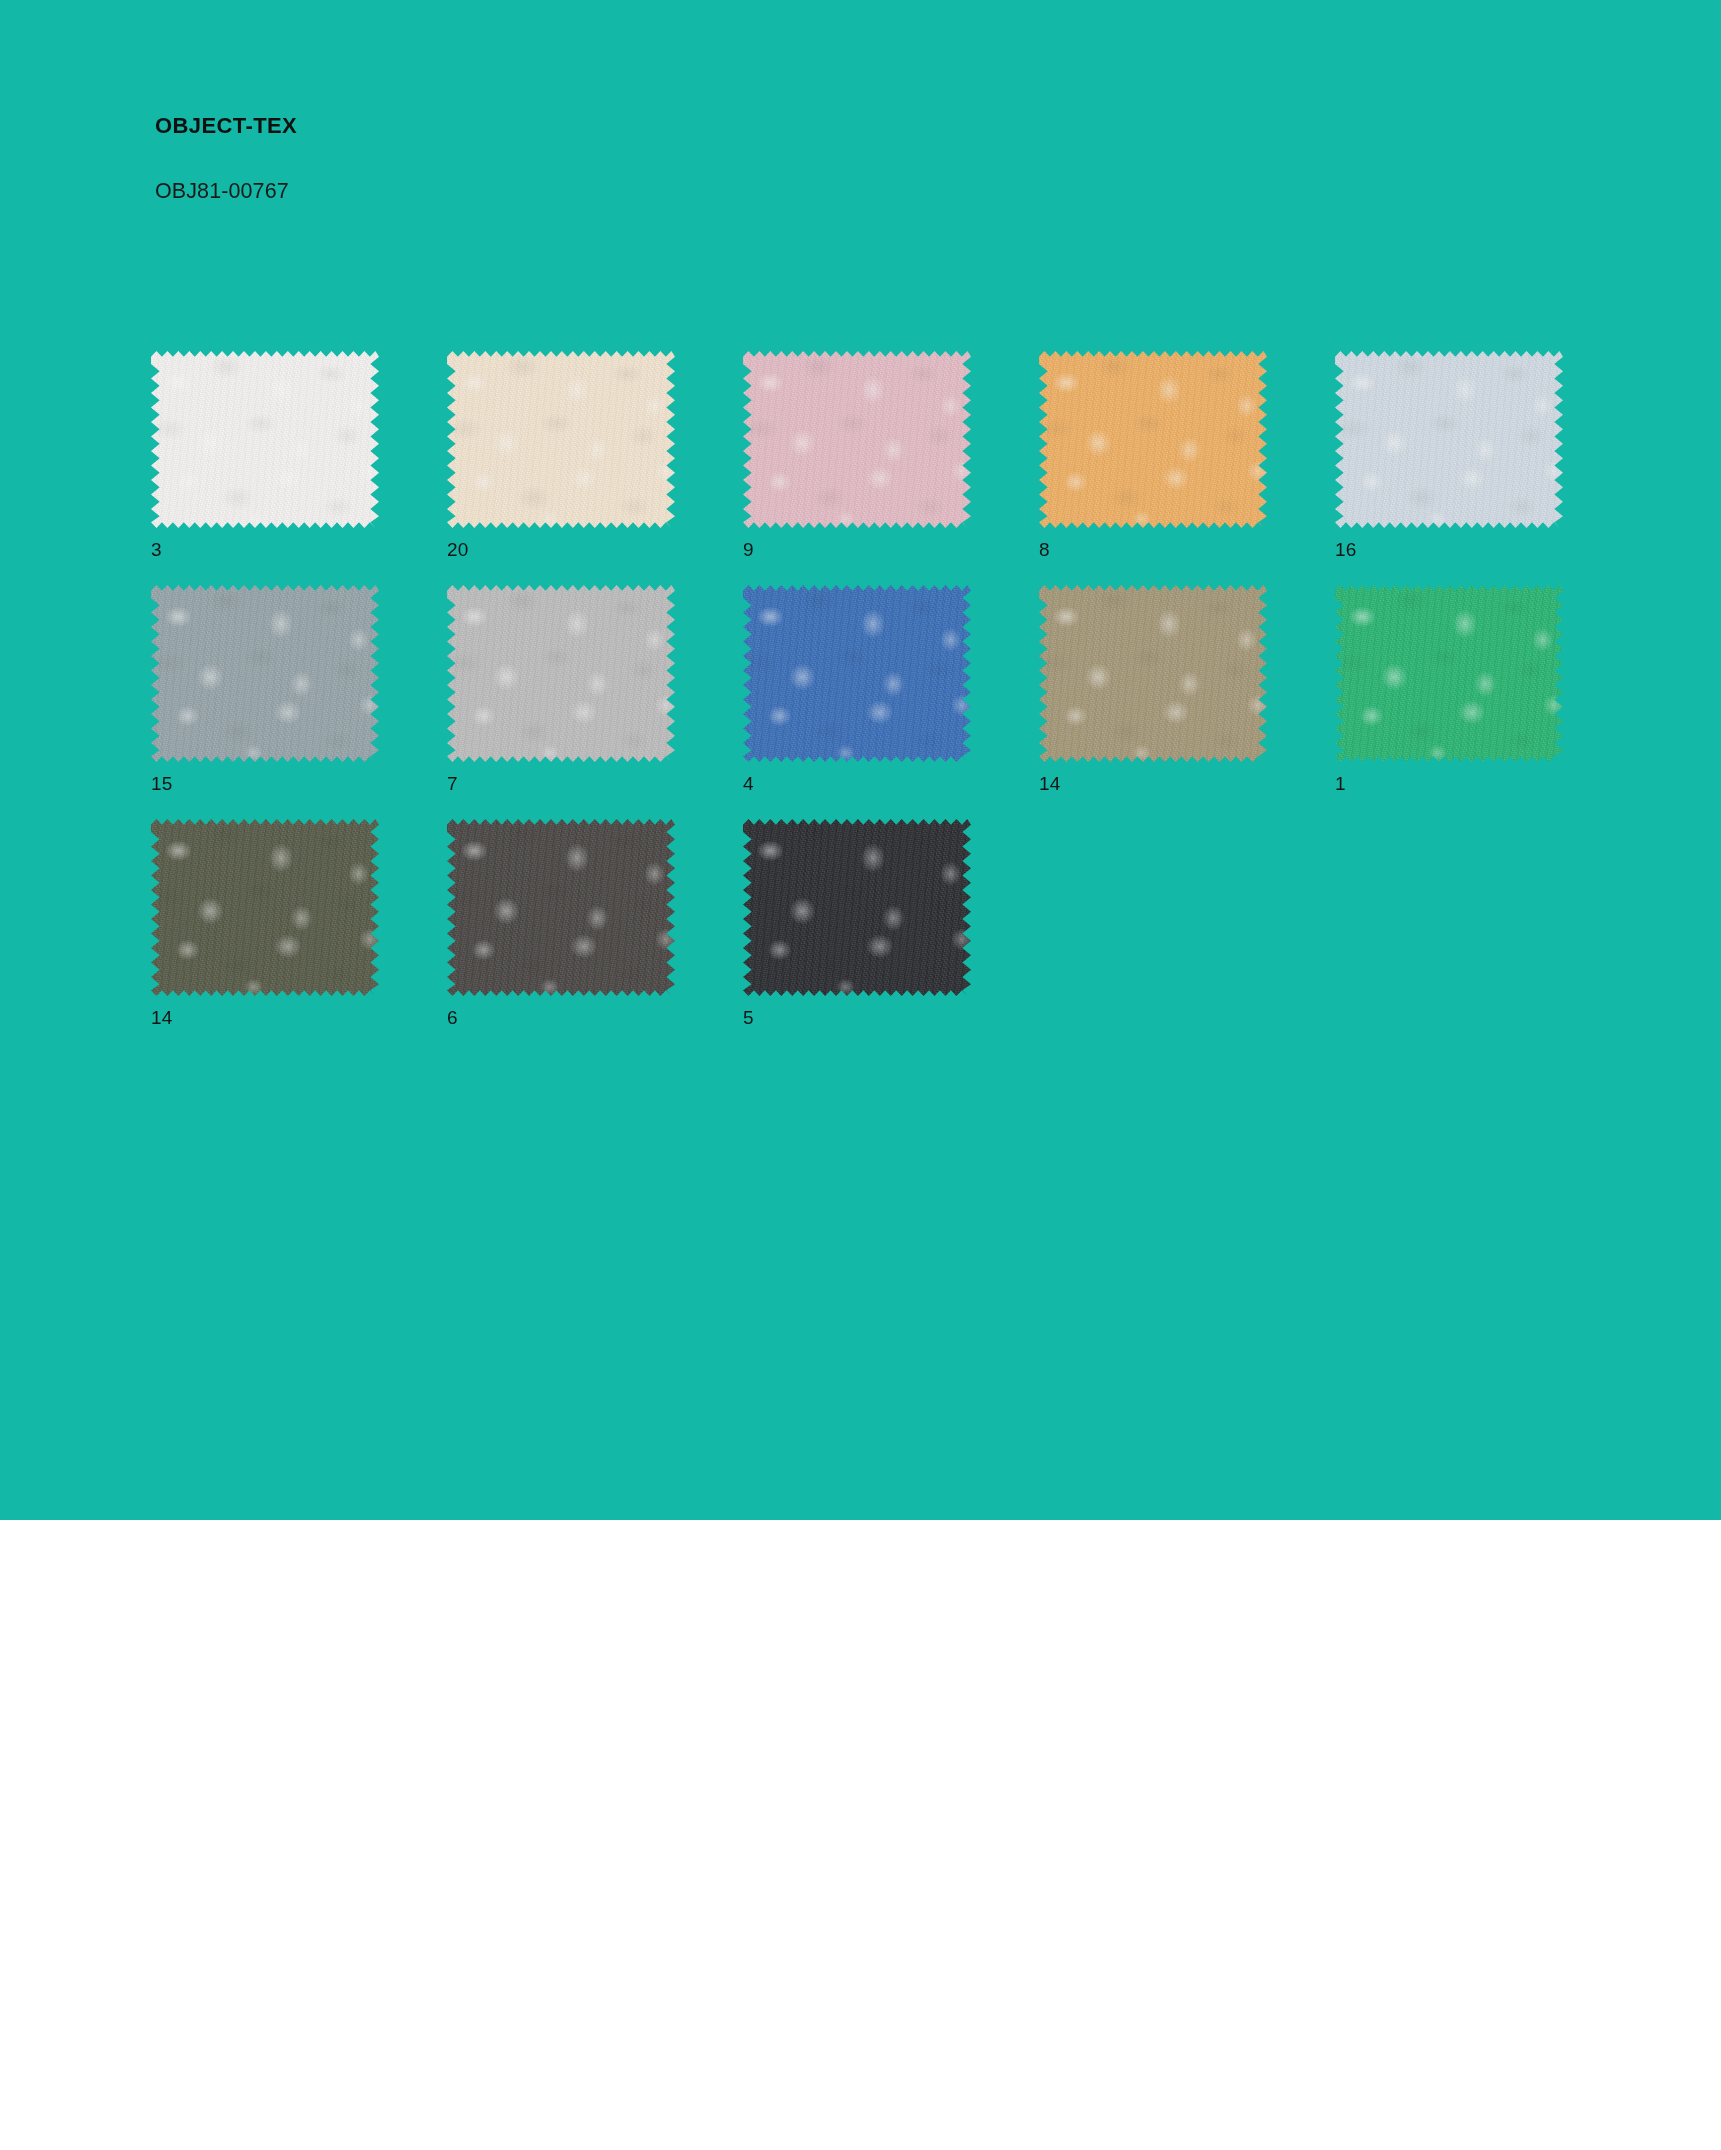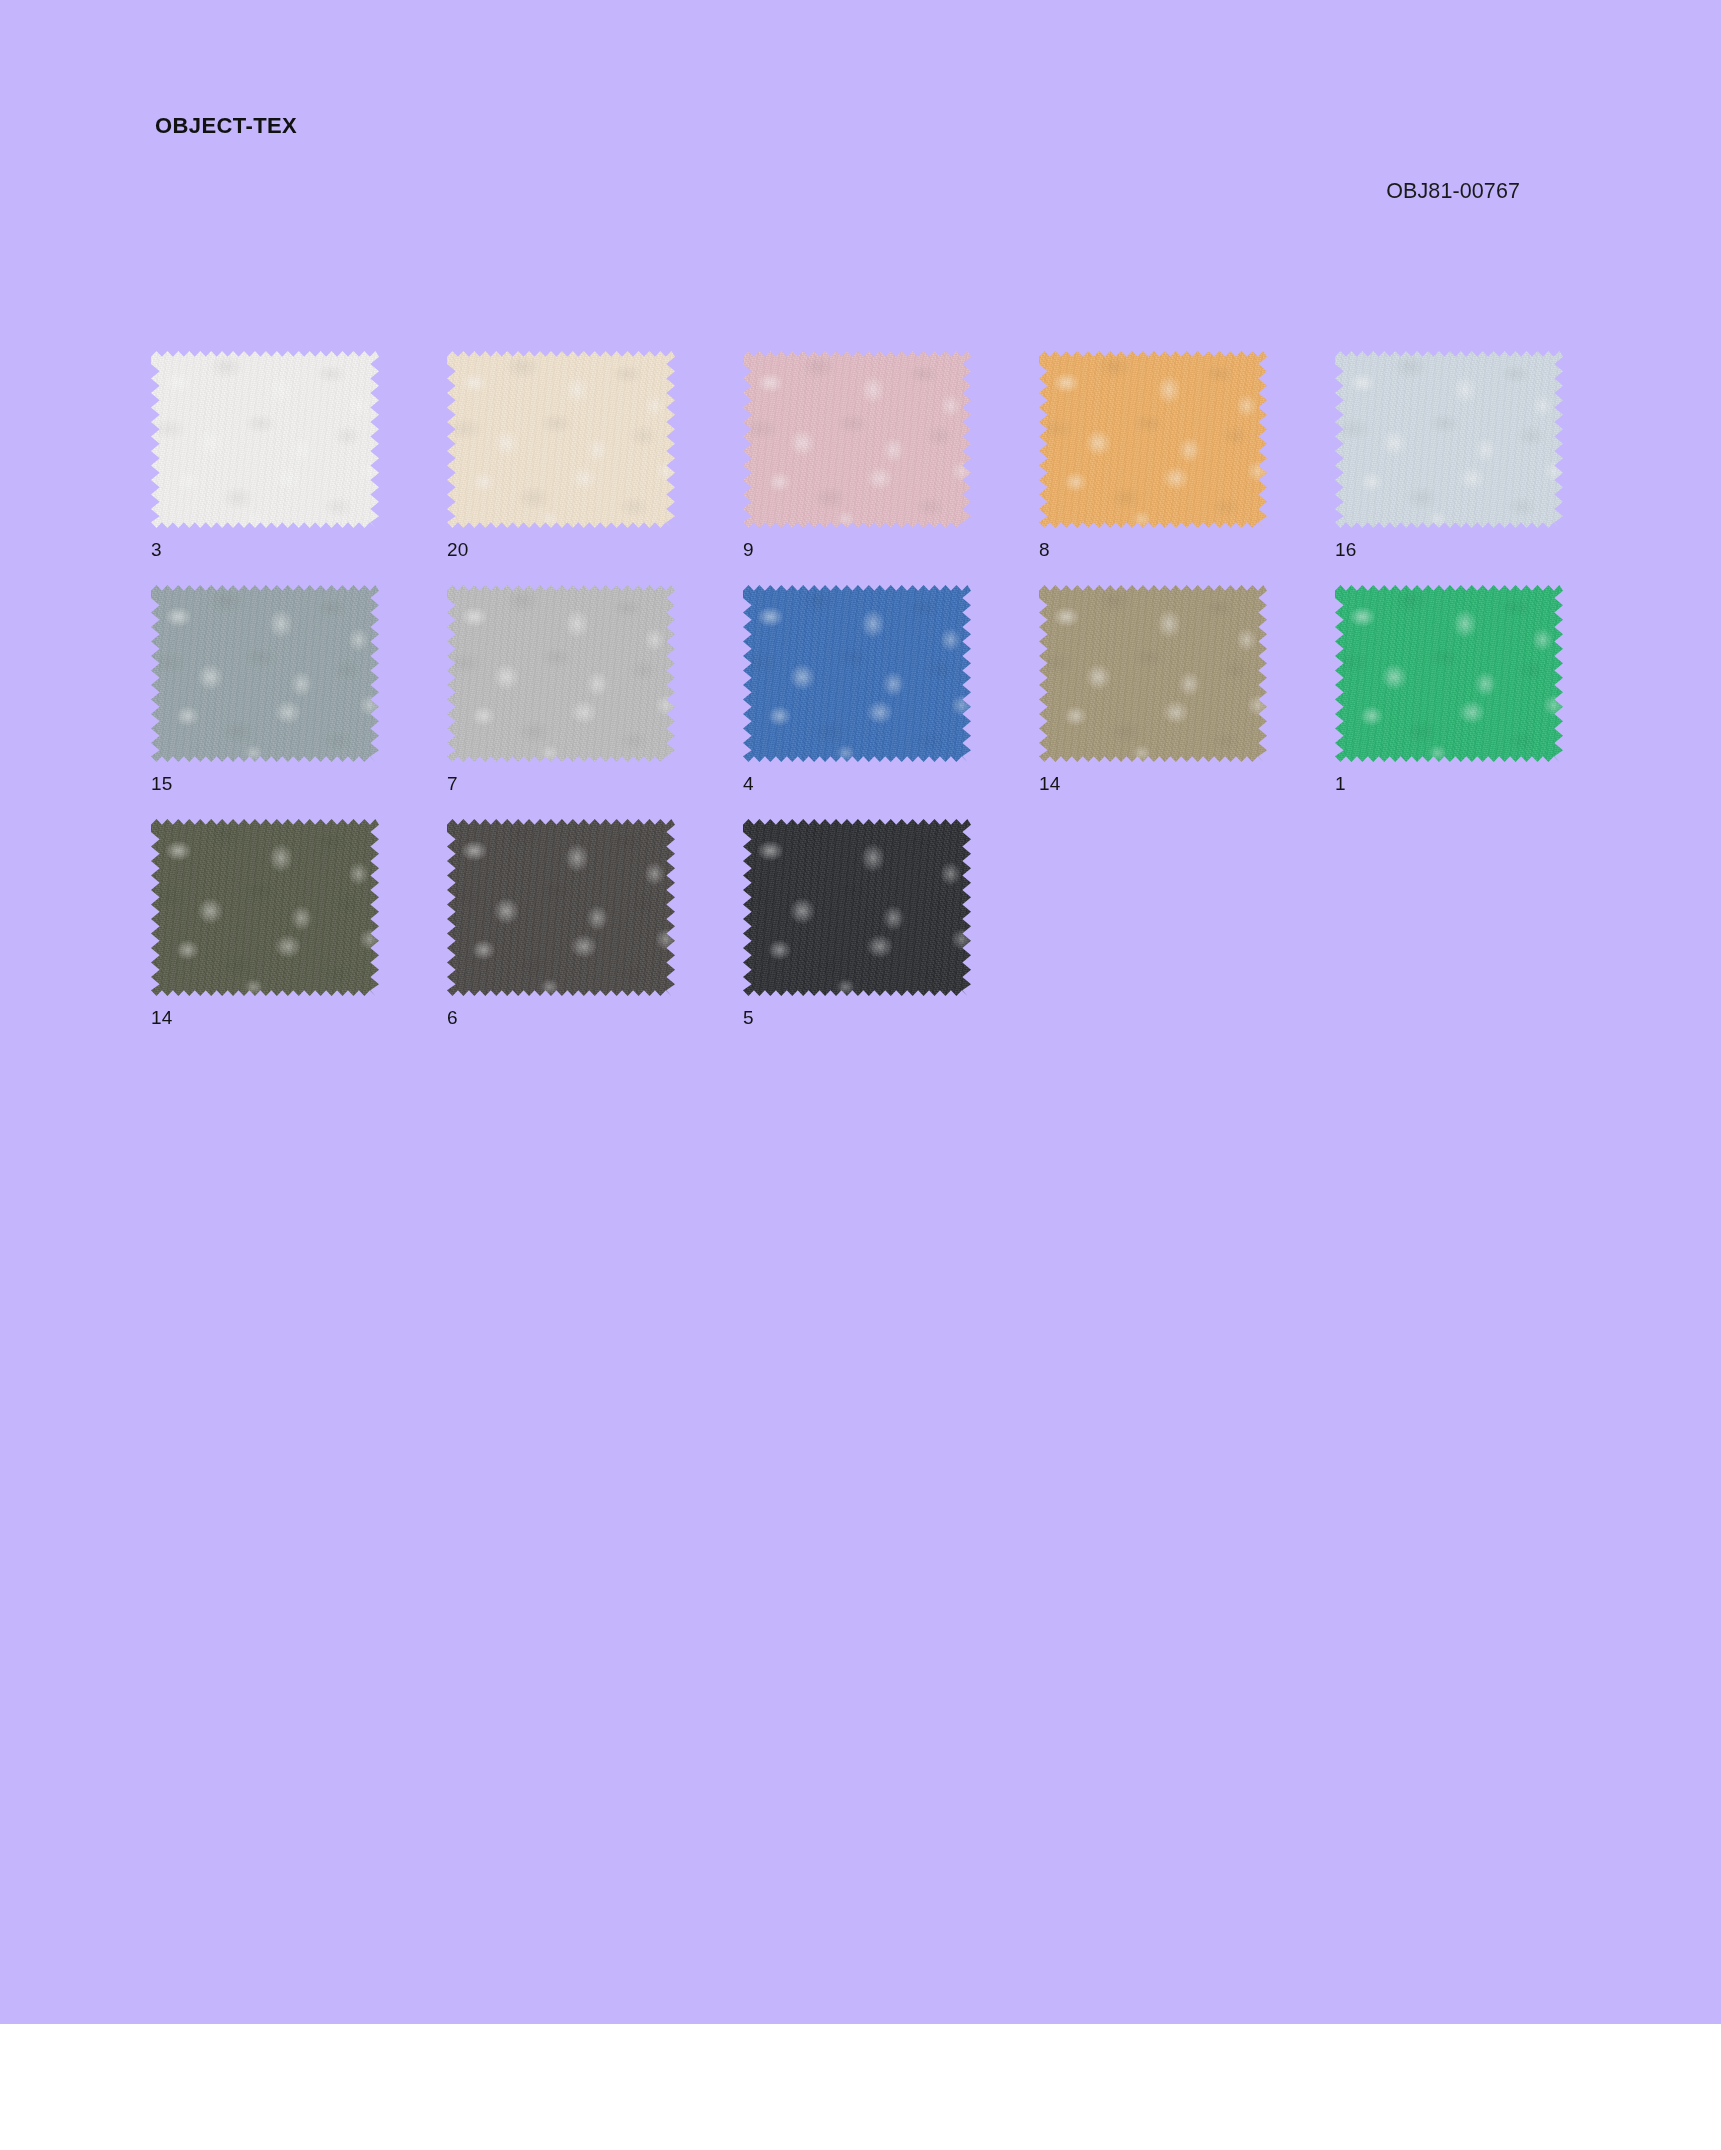--- a/index.html
+++ b/index.html
@@ -13,22 +13,22 @@
     font-family: "Liberation Sans", sans-serif;
     -webkit-font-smoothing: antialiased;
     position: relative;
     overflow: hidden;
   }
 
   .page {
     position: absolute;
     left: 0; top: 0;
     width: 1722px;
-    height: 2024px;
-    background: #c4b5fd;
+    height: 1520px;
+    background: #14b8a6;
   }
 
   
   .header {
     position: absolute;
     left: 155px;
     top: 114px;
     width: 1365px;
   }
   .brand-title {
@@ -40,21 +40,20 @@
     margin: 0;
   }
   .ref-code {
     font-size: 21.5px;
     font-weight: 400;
     letter-spacing: 0.1px;
     color: #1a1a1a;
     line-height: 1.1;
     margin: 0;
     padding-top: 42px;
-    text-align: right;
   }
 
   
   .swatch-grid {
     position: absolute;
     left: 151px;
     top: 351px;
     width: 1417px;
     display: grid;
     grid-template-columns: repeat(5, 296px);

